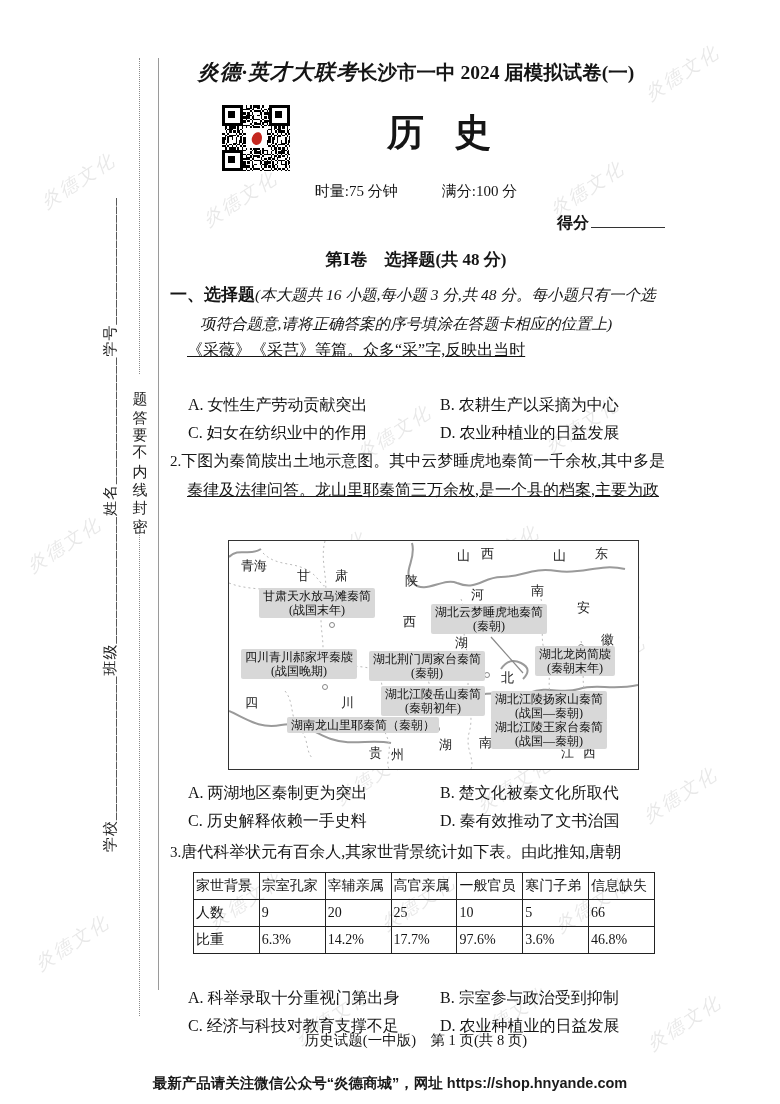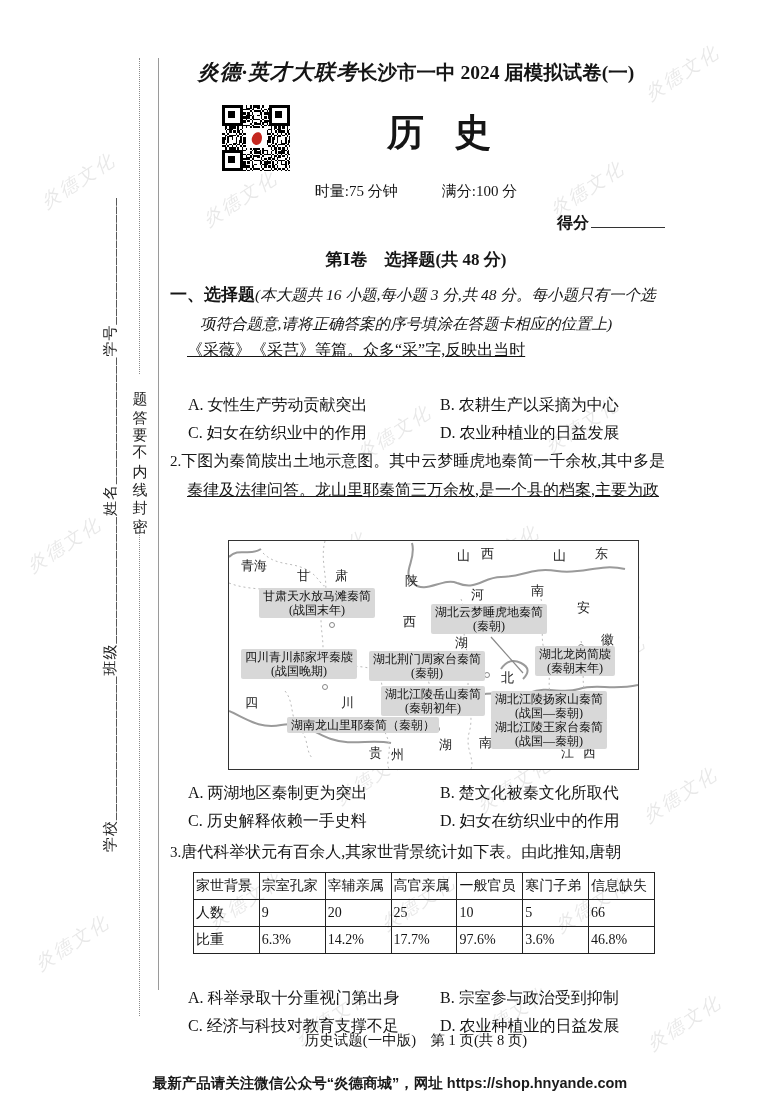--- a/index.html
+++ b/index.html
@@ -242,21 +242,21 @@
   <div class="mlabel" style="left:262px;top:178px">
     <div>湖北江陵王家台秦简</div>
       <div>(战国—秦朝)</div>
   </div>
 </div>
 
 <div class="opts" style="top:779px">
   <span>A. 两湖地区秦制更为突出</span>
   <span>B. 楚文化被秦文化所取代</span>
   <span>C. 历史解释依赖一手史料</span>
-  <span>D. 妇女在纺织业中的作用</span>
+  <span>D. 秦有效推动了文书治国</span>
 </div>
 
 <div class="q" style="top:838px">
   <div class="qline"><span class="no">3.</span><span>唐代科举状元有百余人,其家世背景统计如下表。由此推知,唐朝</span></div>
 </div>
 
 <table class="qtable">
   <tbody>
     <tr>
       <td>家世背景</td>

